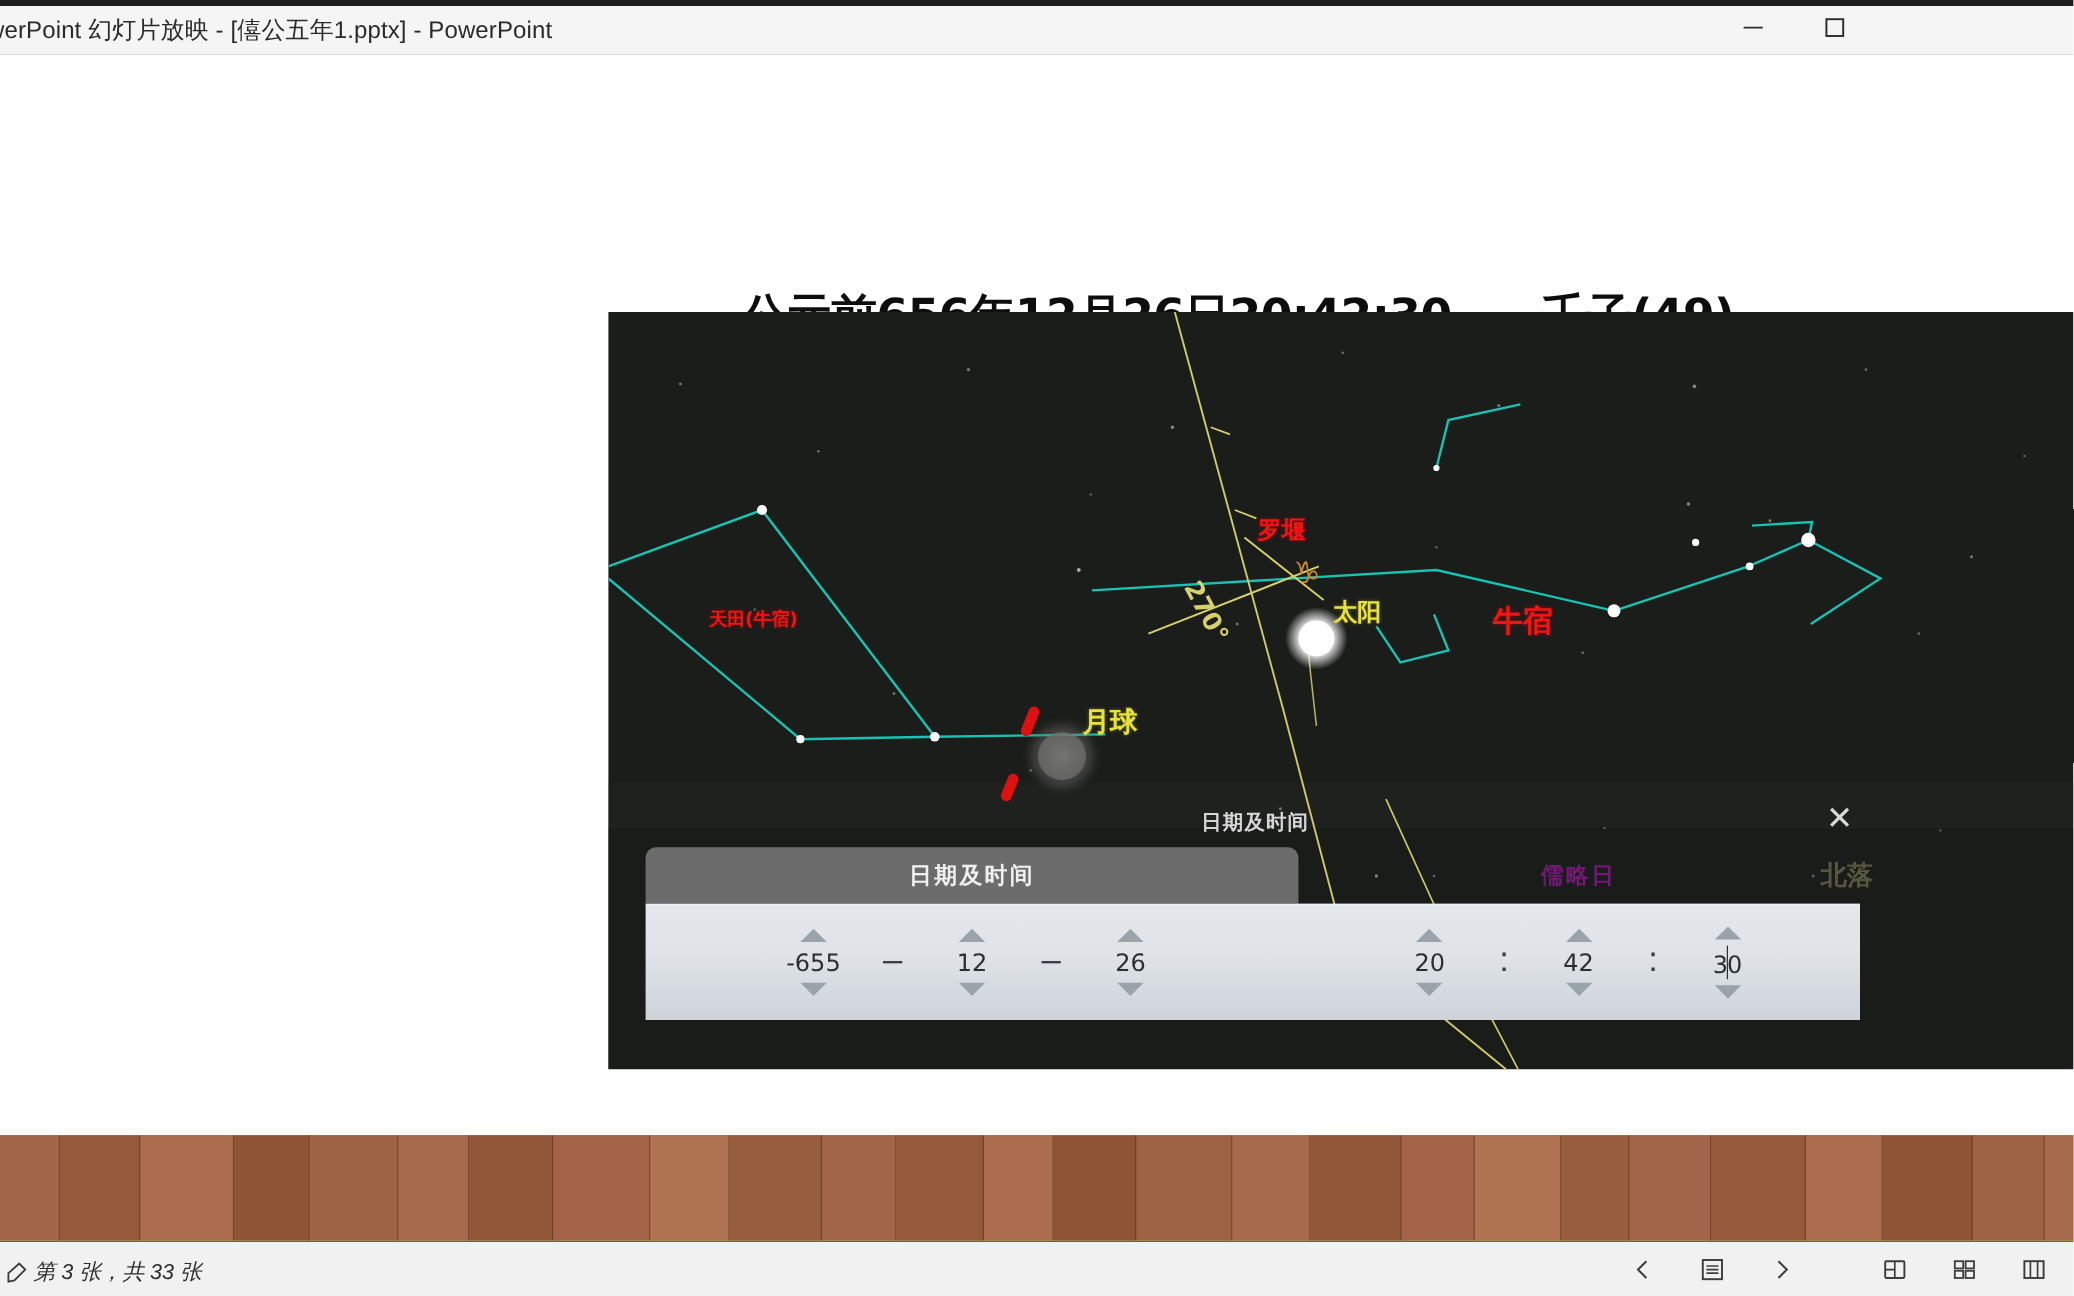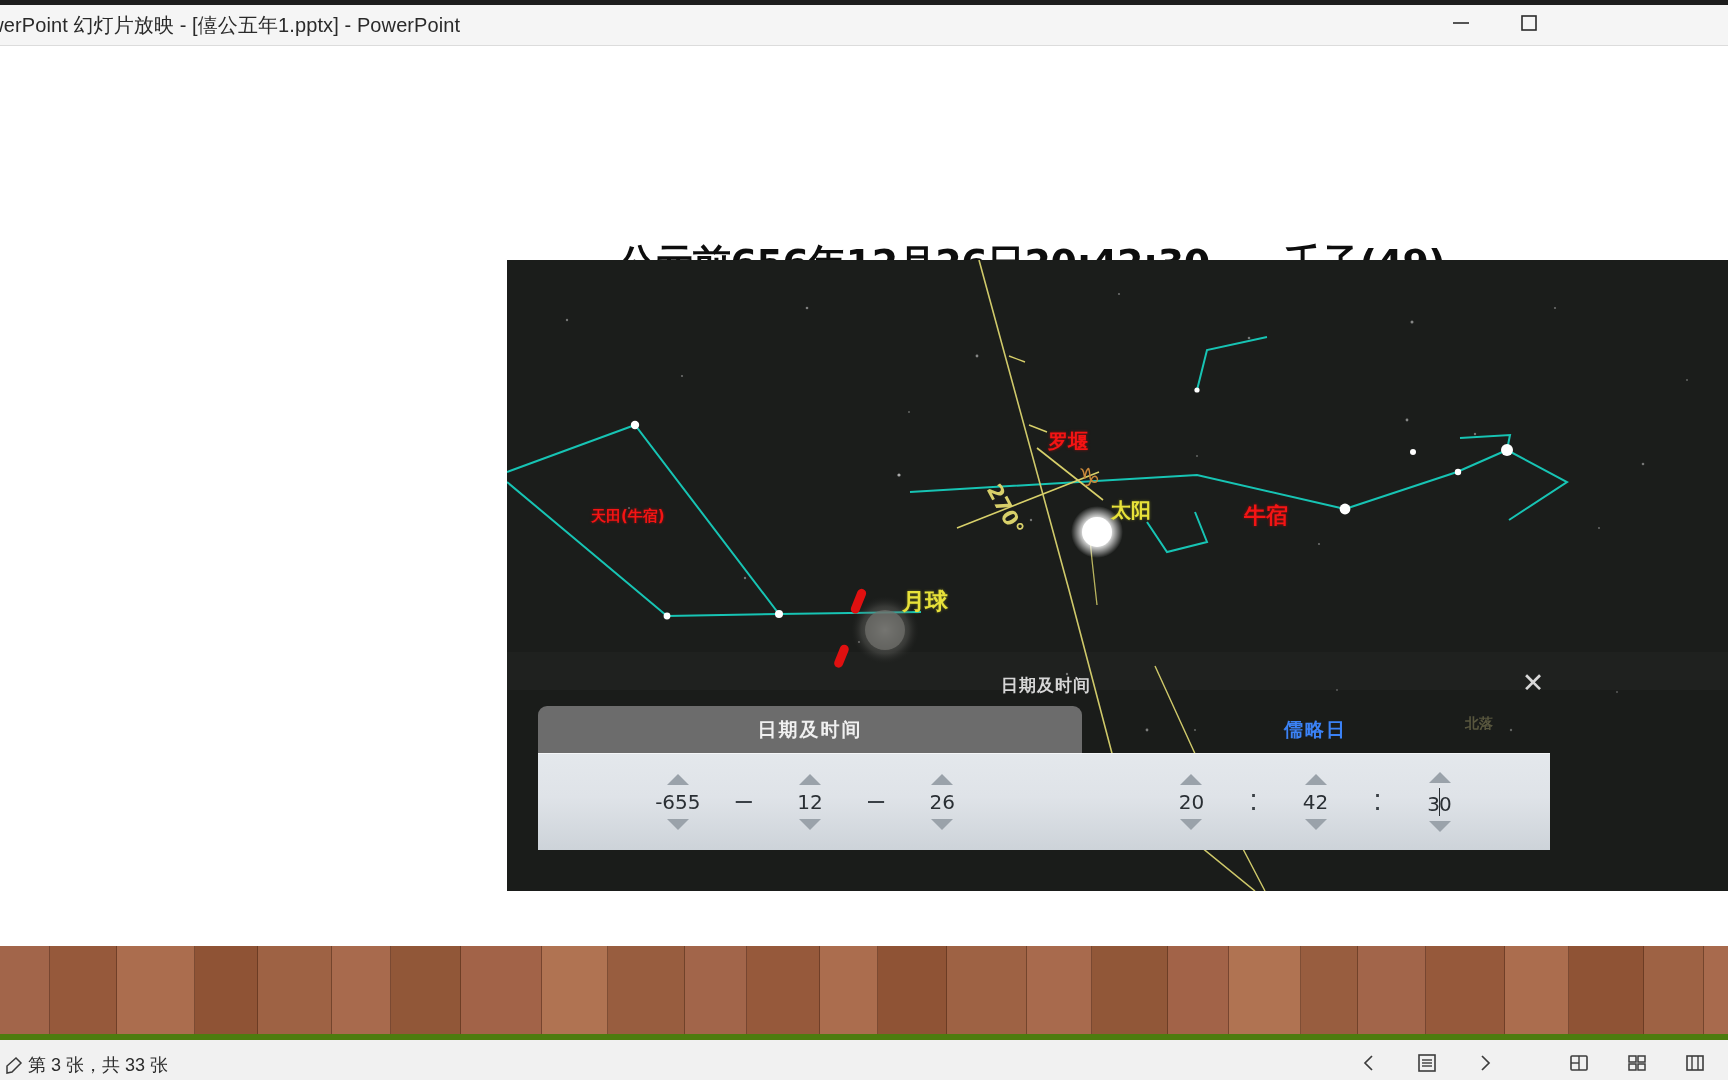--- a/index.html
+++ b/index.html
@@ -68,21 +68,21 @@
                color:#d9d9d9; font-size:27px; line-height:34px; text-align:center;
                font-family:"DejaVu Sans",sans-serif; }
 
   .dlg-panel { position:absolute; top:660px; }
   #dlg-left { left:538px; width:544px; }
   #dlg-right { left:1081px; width:469px; }
   .dlg-tab { height:47px; border-radius:9px 9px 0 0;
              color:#f0f0f0; font-size:19px; font-weight:bold; letter-spacing:2px;
              display:flex; align-items:center; justify-content:center; }
   #tab-left { background:#6c6c6c; }
-  #tab-right { background:transparent; color:#3b82f6; }
+  #tab-right { background:transparent; color:#701a75; }
   .dlg-body { height:97px; background:linear-gradient(180deg,#e4e8ec 0%,#dfe3e8 45%,#cdd3d9 100%);
               display:flex; align-items:center; justify-content:center;
               box-shadow:inset 0 1px 0 #f4f6f8; }
   .spin { display:flex; flex-direction:column; align-items:center; width:92px; }
   .spin .arw { width:0; height:0; border-left:11px solid transparent;
                border-right:11px solid transparent; }
   .spin .up { border-bottom:11px solid #9aa2aa; margin-bottom:5px; }
   .spin .dn { border-top:11px solid #9aa2aa; margin-top:5px; }
   .spin .val { font-size:20px; color:#2a2f34; font-weight:500;
                font-family:"DejaVu Sans","Liberation Sans",sans-serif; }
@@ -91,21 +91,21 @@
            vertical-align:-5px; margin:0 -1px; }
 
   
   #floor { position:absolute; left:0; top:946px; width:1728px; height:88px;
            background:#9a5d3c; overflow:hidden; }
   #floor .plank { position:absolute; top:0; height:88px;
                   border-right:1px solid rgba(60,28,14,.42); }
 
   
   #statusbar { position:absolute; left:0; top:1034px; width:1728px; height:46px;
-               background:#f1f1f1; border-top:6px solid #4d7c0f; }
+               background:#f1f1f1; border-top:1px solid #4d7c0f;font-style:italic; }
   #slide-count { position:absolute; left:28px; top:13px; font-size:18px; color:#2c2c2c;
                white-space:nowrap; }
   #pen-icon { position:absolute; left:4px; top:16px; }
   #sb-right { position:absolute; right:18px; top:0; height:46px; display:flex;
               align-items:center; gap:28px; }
   .sb-btn { width:30px; height:30px; display:flex; align-items:center;
             justify-content:center; color:#3c3c3c; }
 </style>
 </head>
 <body>
@@ -243,28 +243,28 @@
           <rect x="330" y="384" width="9" height="24" rx="4.5" fill="#e01010" transform="rotate(22 334 396)"></rect>
         </g>
 
         <g stroke="#cfc96a" stroke-width="1.4" fill="none">
           <polyline points="648,406 700,520 758,631"></polyline>
         </g>
       </svg>
 
       <div class="sky-label lbl-red" style="left:84px;  top:247px; font-size:15px;">天田(牛宿)</div>
       <div class="sky-label lbl-red" style="left:541px; top:168px; font-size:20px;font-family:Liberation Serif, serif;">罗堰</div>
-      <div class="sky-label lbl-red" style="left:737px; top:241px; font-size:22px;text-align:center;">牛宿</div>
+      <div class="sky-label lbl-red" style="left:737px; top:241px; font-size:25px;text-align:center;">牛宿</div>
       <div class="sky-label lbl-yellow" style="left:604px; top:237px; font-size:20px;">太阳</div>
       <div class="sky-label lbl-yellow" style="left:395px; top:326px; font-size:23px;">月球</div>
       <div class="sky-label" style="left:496px; top:220px; font-size:21px; color:#d8d06a;
                   transform:rotate(62deg); transform-origin:left top;">270°</div>
       <div class="sky-label lbl-orange" style="left:571px; top:203px; font-size:25px;">♑</div>
 
-      <div class="sky-label" style="left:958px; top:455px; font-size:14px; color:#6d6a4a; opacity:.75;">北落</div>
+      <div class="sky-label" style="left:1010px; top:455px; font-size:22px; color:#6d6a4a; opacity:.75;">北落</div>
     </div>
 
     <div id="dlg-float-title">日期及时间</div>
     <div id="dlg-close">✕</div>
 
     <div class="dlg-panel" id="dlg-left">
       <div class="dlg-tab" id="tab-left">日期及时间</div>
       <div class="dlg-body">
 
         <div class="spin">

